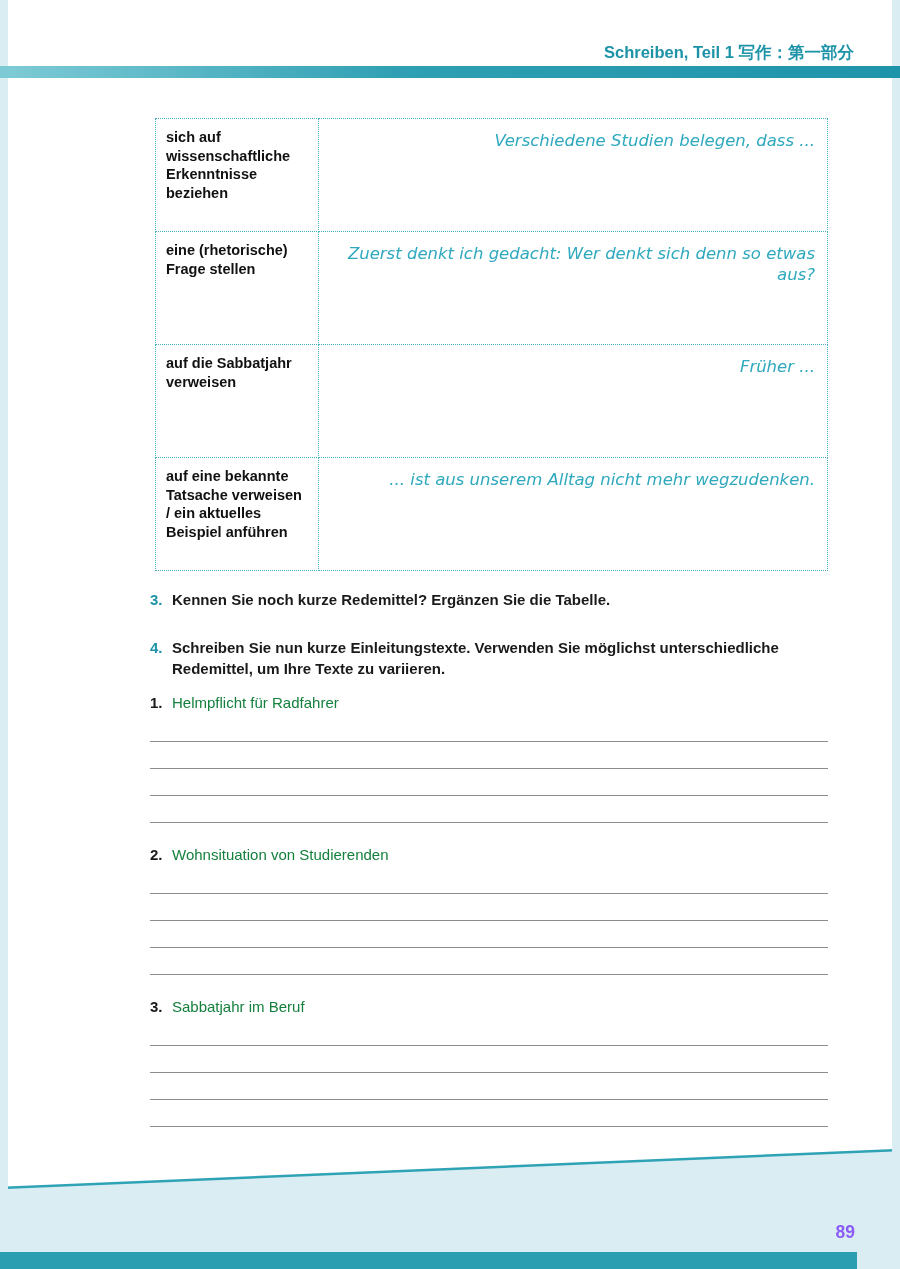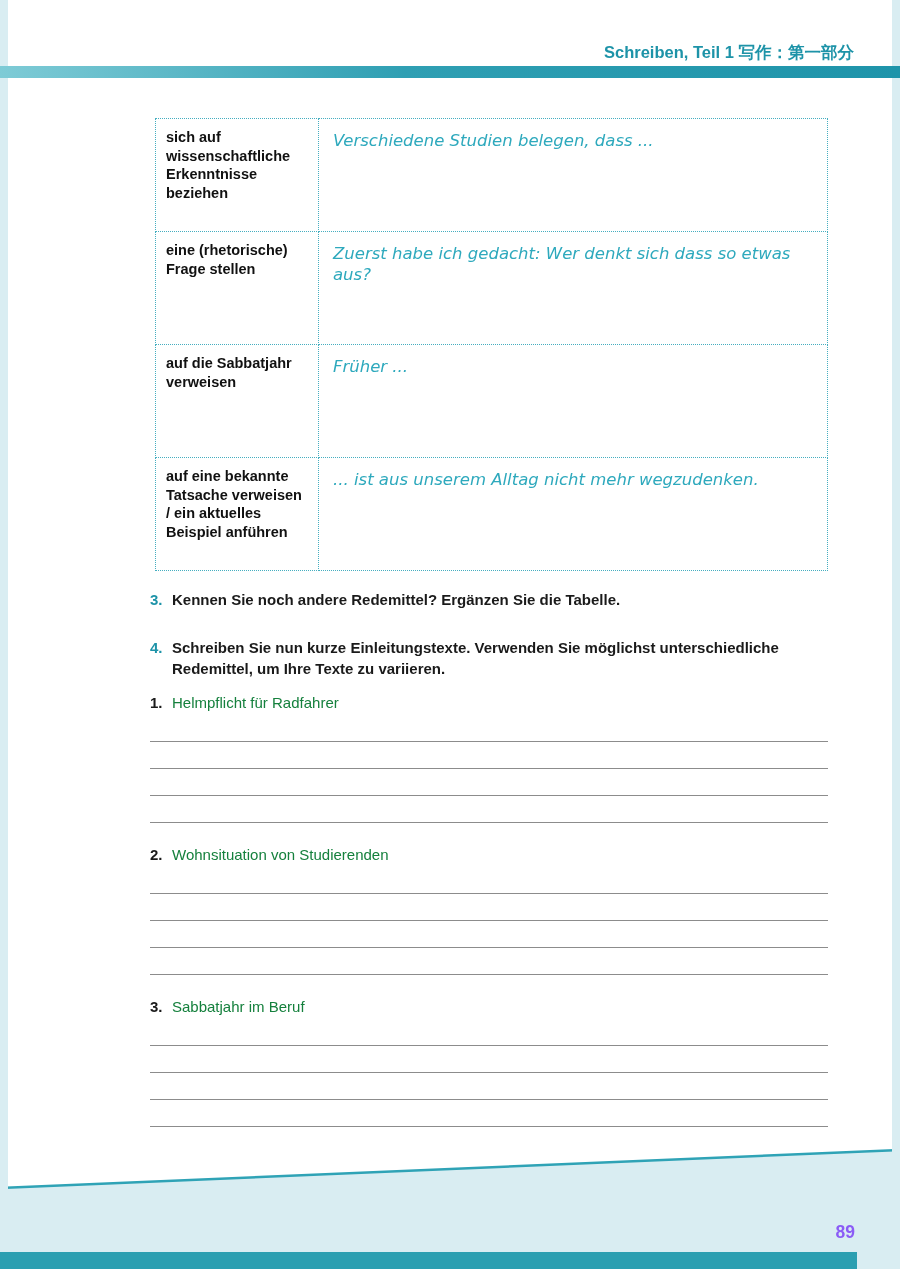--- a/index.html
+++ b/index.html
@@ -59,20 +59,21 @@
     color: #111111;
   }
   td.cell-example {
     font-family: "DejaVu Sans", sans-serif;
     font-style: italic;
     color: #2ea9bd;
     font-size: 16.5px;
     line-height: 1.3;
     padding-top: 11px;
     padding-left: 14px;
+    text-align: right;
   }
 
   
   .exercise {
     margin-left: 150px;
     width: 680px;
     display: flex;
     font-size: 15px;
     font-weight: bold;
     line-height: 1.35;
@@ -129,36 +130,36 @@
   </header>
 
   <table class="phrase-table">
     <tbody>
         <tr>
       <td class="cell-label">sich auf wissenschaftliche Erkenntnisse beziehen</td>
       <td class="cell-example">Verschiedene Studien belegen, dass ...</td>
     </tr>
     <tr>
       <td class="cell-label">eine (rhetorische) Frage stellen</td>
-      <td class="cell-example">Zuerst habe ich gedacht: Wer denkt sich dass so etwas aus?</td>
+      <td class="cell-example">Zuerst denkt ich gedacht: Wer denkt sich denn so etwas aus?</td>
     </tr>
     <tr>
       <td class="cell-label">auf die Sabbatjahr verweisen</td>
       <td class="cell-example">Früher ...</td>
     </tr>
     <tr>
       <td class="cell-label">auf eine bekannte Tatsache verweisen / ein aktuelles Beispiel anführen</td>
       <td class="cell-example">... ist aus unserem Alltag nicht mehr wegzudenken.</td>
     </tr>
   </tbody>
     </table>
 
   <div class="exercise exercise-3">
     <span class="ex-num">3.</span>
-    <span class="ex-text">Kennen Sie noch andere Redemittel? Ergänzen Sie die Tabelle.</span>
+    <span class="ex-text">Kennen Sie noch kurze Redemittel? Ergänzen Sie die Tabelle.</span>
   </div>
 
   <div class="exercise exercise-4">
     <span class="ex-num">4.</span>
     <span class="ex-text">Schreiben Sie nun kurze Einleitungstexte. Verwenden Sie möglichst unterschiedliche Redemittel, um Ihre Texte zu variieren.</span>
   </div>
 
   <section class="task task-1">
     <div class="task-title">
       <span class="task-num">1.</span>

